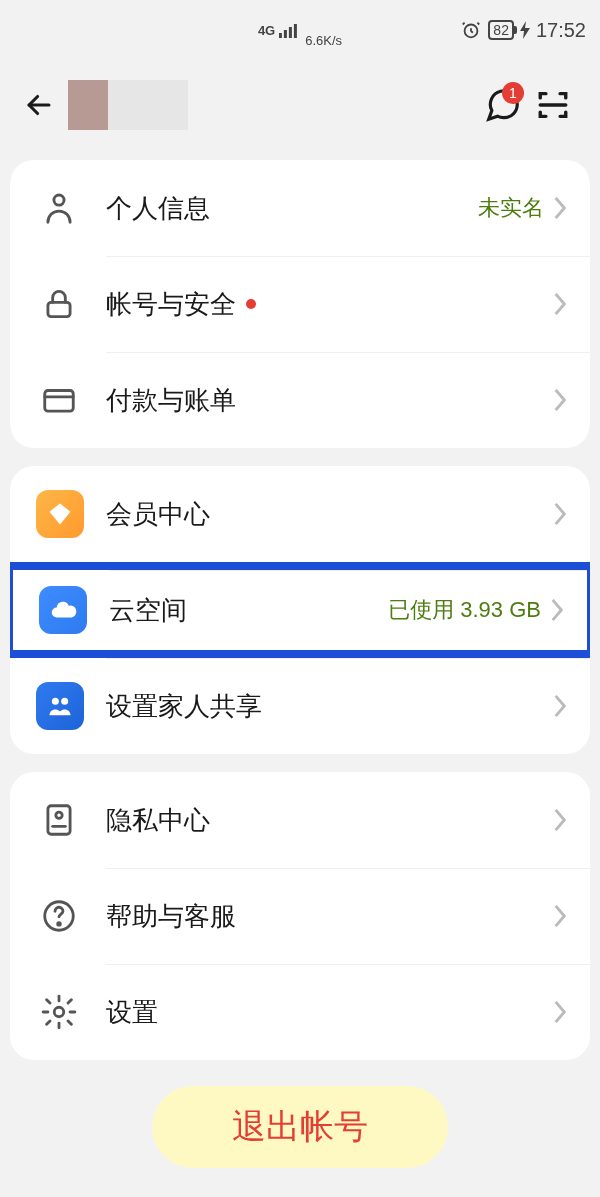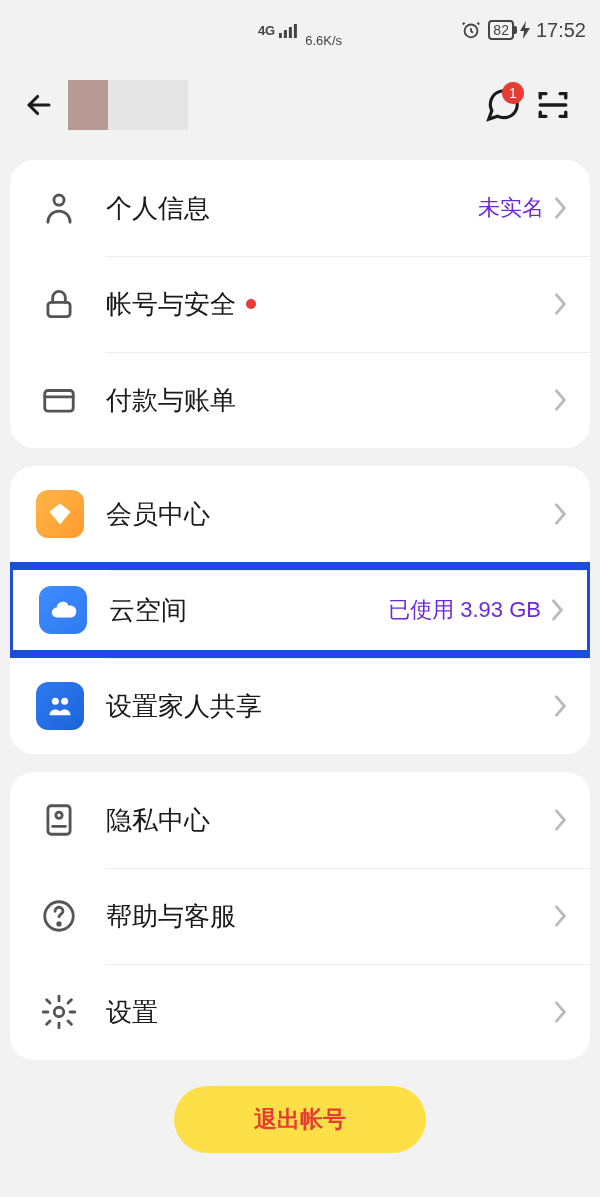--- a/index.html
+++ b/index.html
@@ -114,21 +114,21 @@
     margin-right: 22px; flex-shrink:0;
   }
   .row-label {
     font-size: 26px;
     color:#1a1a1a;
     flex-shrink:0;
   }
   .row-spacer { flex:1; }
   .row-trail {
     font-size: 22px;
-    color:#6d28d9;
+    color:#4d7c0f;
     margin-right:8px;
     text-align:right;
   }
   .chevron {
     width:16px; height:26px; flex-shrink:0;
   }
   .red-dot {
     width:10px;height:10px;border-radius:50%;background:#e43d33;
     margin-left:10px;
   }
@@ -137,27 +137,26 @@
     margin-left:-5px; margin-right:-5px;
   }
   .member-bg { background: linear-gradient(135deg,#ffb648,#ff9a2e); }
   .cloud-bg { background: linear-gradient(135deg,#3e8cff,#2f7af0); }
   .family-bg { background: linear-gradient(135deg,#2f7af0,#1e63d8); }
 
   .logout-wrap{
     display:flex; justify-content:center; margin-top:26px;
   }
   .logout-btn{
-    background:#fde047;
+    background:#fef9c3;
     color:#e43d33;
-    font-size:23px;
+    font-size:34px;
     border:none;
     border-radius: 999px;
     padding: 18px 80px;
-    font-weight: bold;
   }
 </style>
 </head>
 <body>
 
 <div class="status-bar">
   <div class="status-left">
     <span class="sig-label">4G</span>
     <svg width="22" height="16" viewBox="0 0 22 16">
       <rect x="0" y="11" width="3" height="5" fill="#444"></rect>

